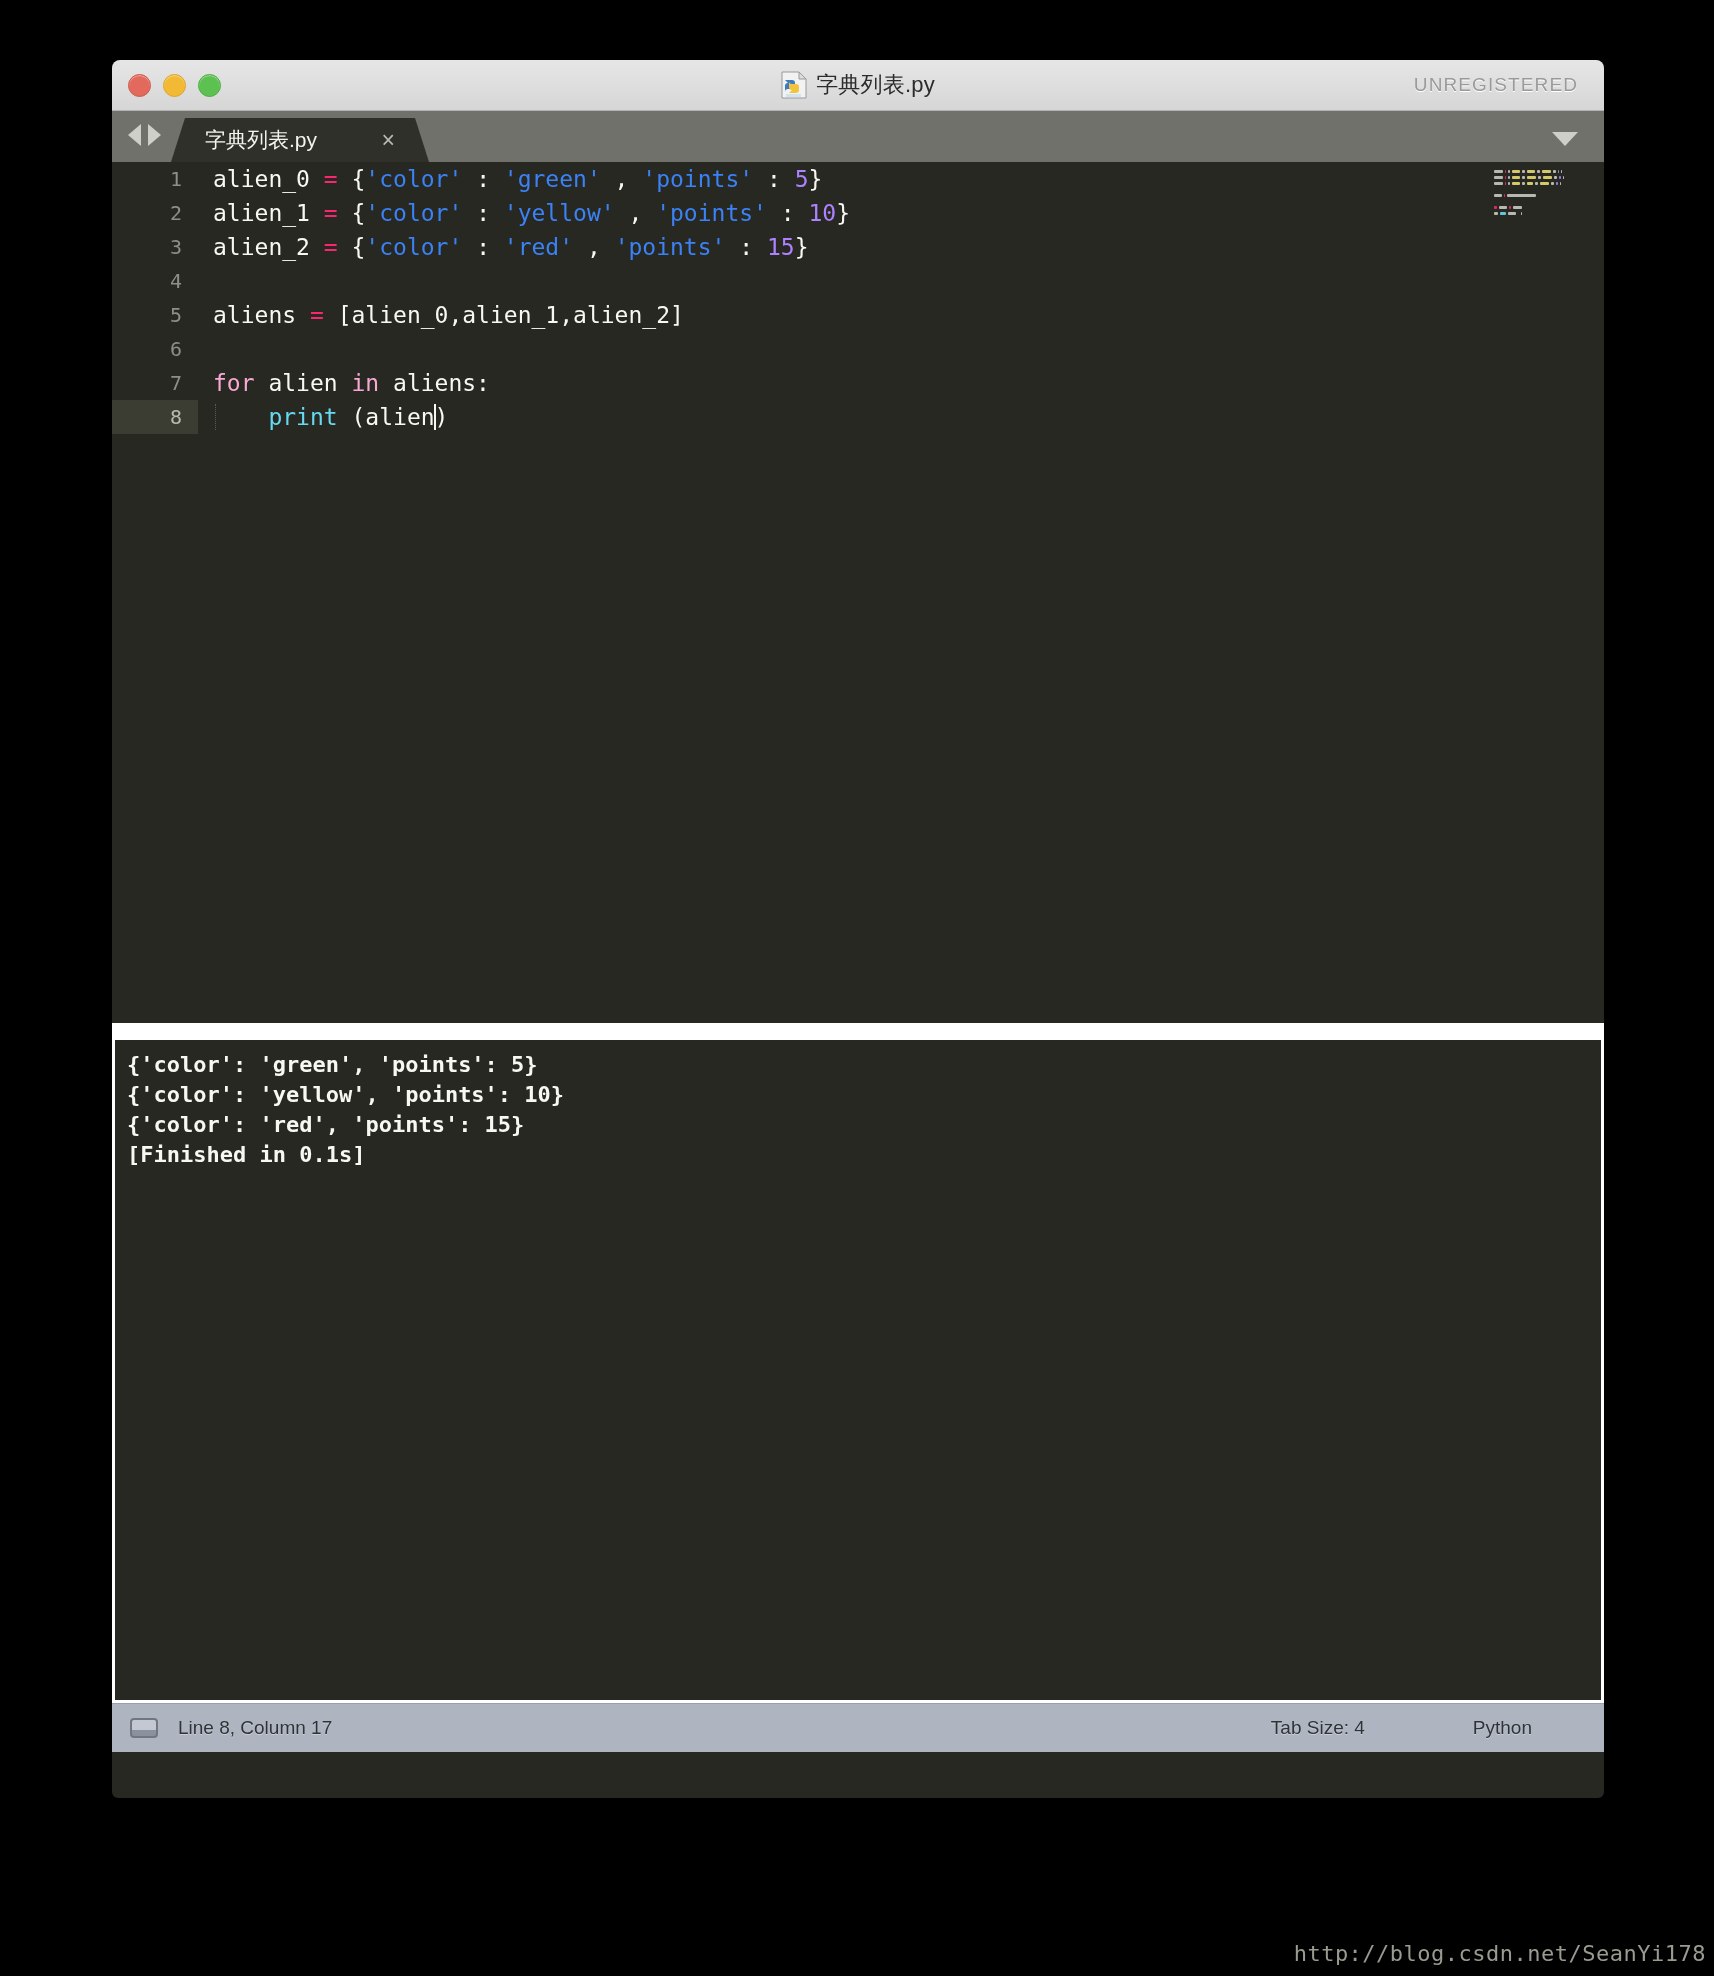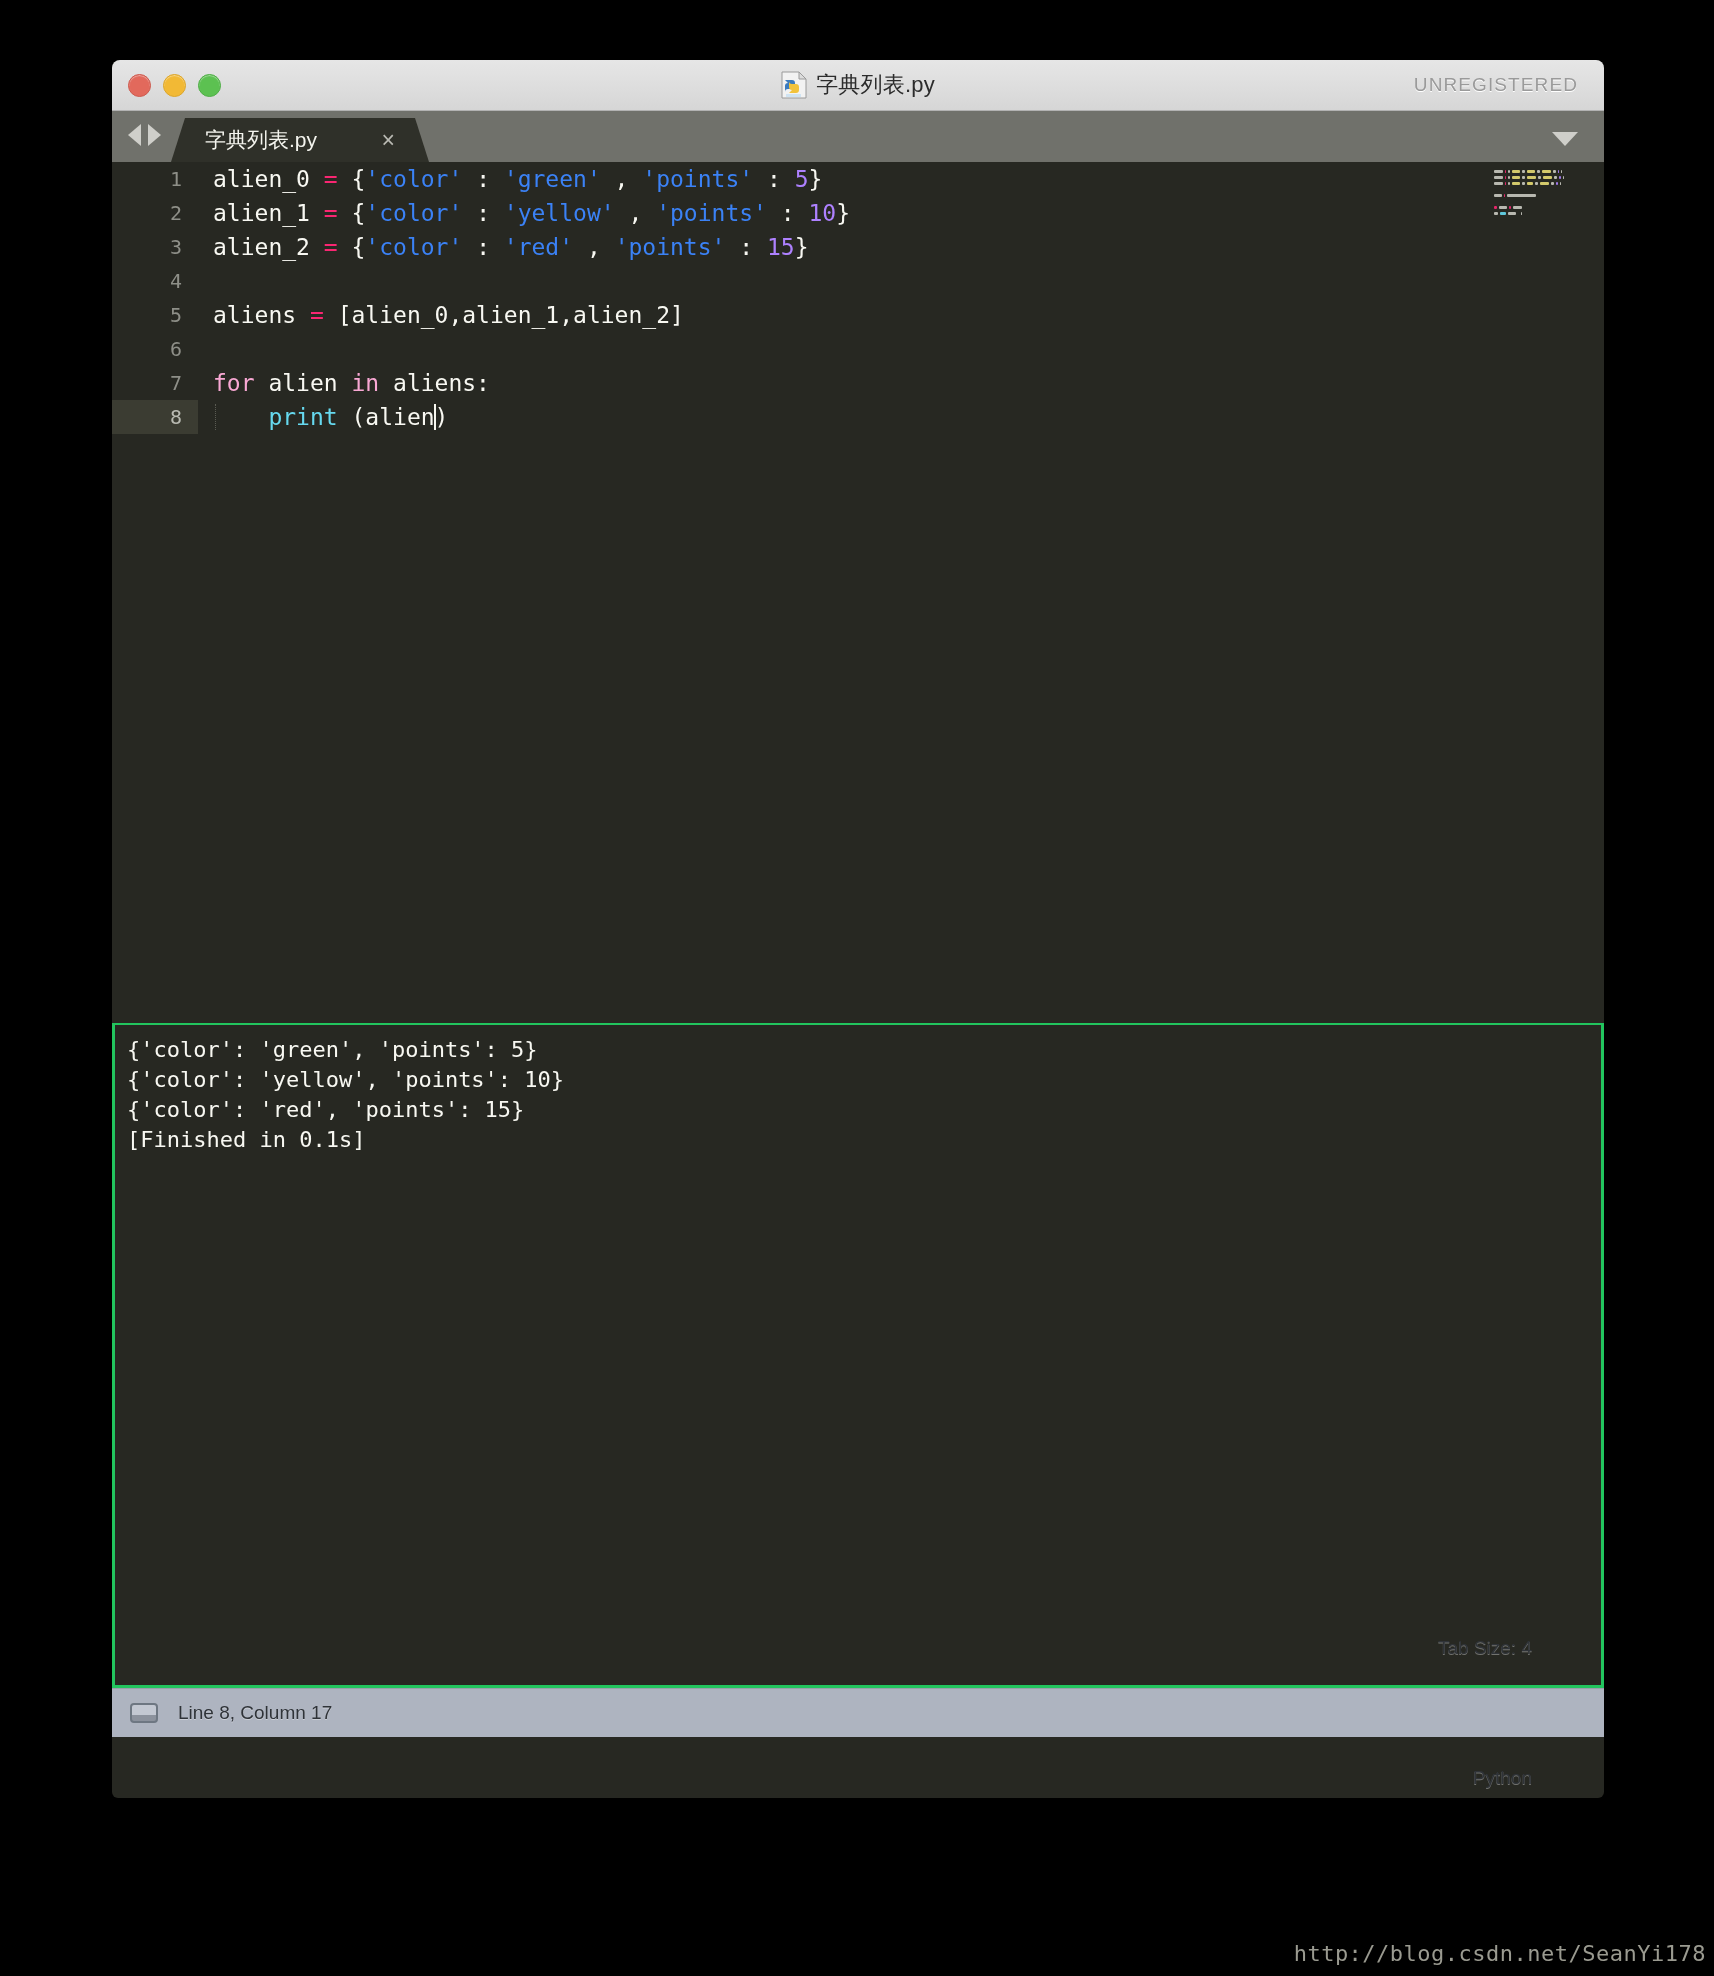--- a/index.html
+++ b/index.html
@@ -213,23 +213,24 @@
     right: 14px;
     top: 8px;
     width: 96px;
     opacity: 0.9;
   }
   .mm-line { height: 4px; display: flex; gap: 2px; margin-bottom: 2px; }
   .mm-seg  { height: 3px; border-radius: 1px; }
 
   
   #console-wrap {
-    background: #22c55e;
-    padding: 2px 3px 3px 3px;
+    background: #ffffff;
+    padding: 17px 3px 3px 3px;
     box-sizing: border-box;
+    font-weight: bold;
   }
   #console {
     background: #272822;
     height: 660px;
     padding: 10px 0 0 12px;
     box-sizing: border-box;
     font-family: "DejaVu Sans Mono", monospace;
     font-size: 22px;
     color: #f8f8f2;
     line-height: 30px;
@@ -254,24 +255,23 @@
     margin-left: 18px;
     border: 2px solid #6e7782;
     border-radius: 4px;
     background: linear-gradient(to bottom, #c3c8d2 0%, #c3c8d2 60%, #8c929d 60%, #8c929d 100%);
     box-sizing: border-box;
   }
   #status-pos { margin-left: 20px; text-shadow: 0 1px 0 rgba(255,255,255,0.35); }
   #status-right {
     margin-left: auto;
     display: flex;
-    align-items: flex-end;
+    align-items: flex-start;
     gap: 108px;
     margin-right: 72px;
-    flex-direction: column;
   }
   #status-tab, #status-lang { text-shadow: 0 1px 0 rgba(255,255,255,0.35); }
 
   
   #watermark {
     position: absolute;
     right: 8px;
     bottom: 10px;
     font-family: "DejaVu Sans Mono", monospace;
     font-size: 22px;

